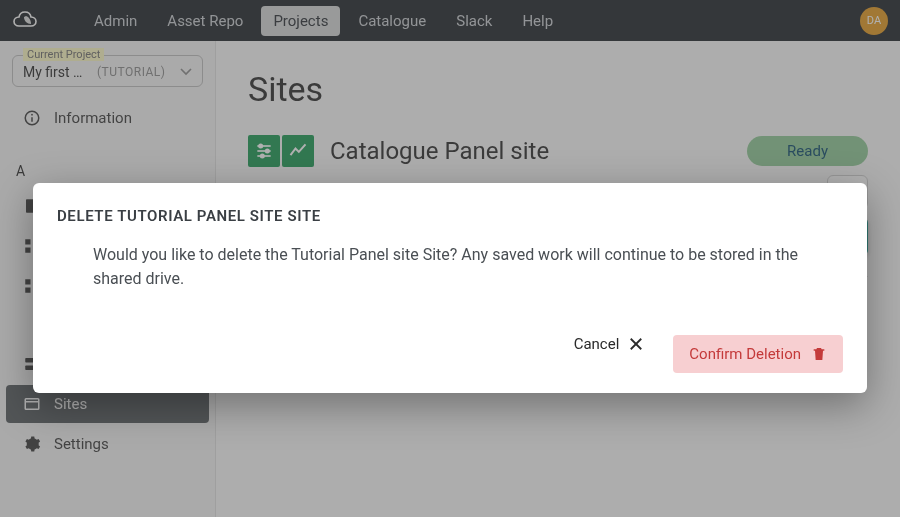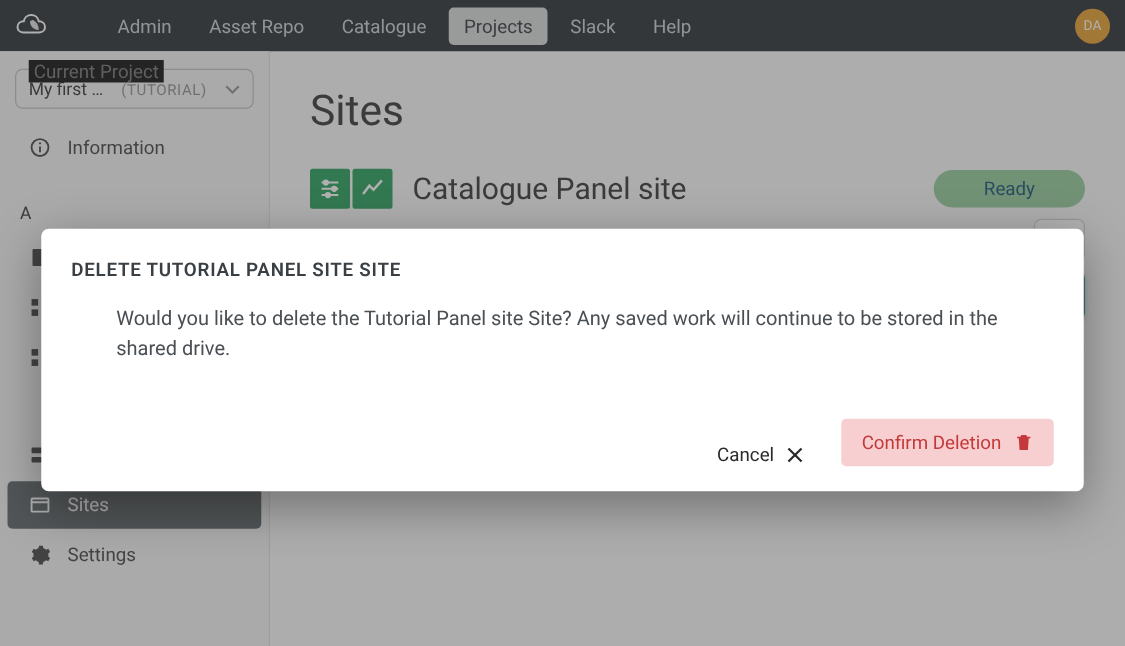--- a/index.html
+++ b/index.html
@@ -12,21 +12,21 @@
   .logo-icon { width: 28px; height: 22px; margin-right: 6px; position: relative; }
   .nav-items { display: flex; gap: 6px; }
   .nav-item { color: #c9cdd1; font-size: 15px; padding: 6px 12px; border-radius: 4px; cursor: pointer; }
   .nav-item.active { background: #d5d7d8; color: #2a2f34; }
   .avatar { width: 28px; height: 28px; border-radius: 50%; background: #e49a1f; color: #fff; font-size: 11px; display: flex; align-items: center; justify-content: center; margin-left: auto; }
 
   
   .layout { display: flex; height: calc(517px - 41px); }
   .sidebar { width: 216px; background: #f4f4f4; border-right: 1px solid #e0e0e0; padding-top: 14px; }
   .project-select { margin: 0 12px 12px 12px; border: 1px solid #bdbdbd; border-radius: 6px; padding: 8px 10px 6px 10px; position: relative; background: #f4f4f4; }
-  .project-select-label { position: absolute; top: -8px; left: 10px; font-size: 15px; color: #6d6d6d; background: #000000; padding: 0 4px; }
+  .project-select-label { position: absolute; top: -8px; left: 10px; font-size: 11px; color: #6d6d6d; background: #fef9c3; padding: 0 4px; }
   .project-select-value { font-size: 14px; color: #2a2a2a; display: flex; align-items: center; justify-content: space-between; }
   .project-select-code { color: #8a8a8a; font-size: 12px; letter-spacing: 0.5px; }
   .project-select-chevron { color: #8a8a8a; }
 
   .side-item { display: flex; align-items: center; gap: 12px; padding: 10px 16px; font-size: 15px; color: #3a3a3a; cursor: pointer; border-radius: 4px; margin: 2px 6px; }
   .side-item.bold { font-weight: 400; }
   .side-item.active { background: #555a5e; color: #fff; }
   .side-item .icon { width: 20px; display: flex; justify-content: center; color: inherit; }
   .side-spacer { height: 18px; }
   .side-analysis-label { font-size: 14px; padding: 6px 16px; color: #2a2a2a; }
@@ -42,43 +42,43 @@
   .ready-badge { margin-left: auto; background: #8fc995; color: #0c4a6e; padding: 6px 40px; border-radius: 16px; font-size: 15px; }
   .open-btn { margin-left: auto; border: 1px solid #d0d0d0; background: #fff; border-radius: 6px; padding: 8px 18px; font-size: 14px; color: #555; }
   .teal-btn { background: #159a8f; color: #fff; border-radius: 6px; padding: 10px 18px; box-shadow: 0 2px 4px rgba(0,0,0,.2); }
   .card-row2 { display: flex; justify-content: flex-end; margin-top: 8px; gap: 10px; }
 
   
   .scrim { position: absolute; inset: 0; background: rgba(80,80,80,0.45); display: flex; align-items: flex-start; justify-content: center; padding-top: 183px; }
   .dialog { width: 834px; background: #fff; border-radius: 6px; box-shadow: 0 12px 40px rgba(0,0,0,.35); padding: 24px 24px 20px 24px; }
   .dialog-title { font-size: 15px; font-weight: 600; color: #3a3f44; letter-spacing: 0.6px; text-transform: uppercase; margin-bottom: 18px; }
   .dialog-body { font-size: 16px; color: #4a4f54; line-height: 1.5; margin-bottom: 44px; margin-left: 36px; }
-  .dialog-actions { display: flex; justify-content: flex-end; align-items: flex-end; gap: 28px; }
+  .dialog-actions { display: flex; justify-content: flex-end; align-items: flex-start; gap: 28px; }
   .cancel-btn { display: flex; align-items: center; gap: 8px; font-size: 15px; color: #2a2a2a; cursor: pointer; }
   .confirm-btn { display: flex; align-items: center; gap: 10px; background: #f7cfd1; color: #c43a3a; padding: 10px 16px; border-radius: 4px; font-size: 15px; cursor: pointer; }
 
   svg { display: block; }
 </style>
 </head>
 <body>
 
 <div class="topbar">
   <div class="logo">
     <span class="logo-icon">
       <svg viewBox="0 0 28 22" width="28" height="22">
           <path d="M7 16c-3 0-5-2-5-4.5S4 7 7 7c.5-3 3-5 6-5s5.5 2 6 5c3 0 5 2 5 4.5S22 16 19 16H7z" fill="none" stroke="#fff" stroke-width="1.6"></path>
           <path d="M14 6c3 1 5 4 5 8-4 0-7-3-7-7" fill="#fff" opacity=".85"></path>
         </svg>
     </span>
   </div>
   <div class="nav-items">
     <div class="nav-item">Admin</div>
     <div class="nav-item">Asset Repo</div>
+    <div class="nav-item active">Projects</div>
     <div class="nav-item">Catalogue</div>
-    <div class="nav-item active">Projects</div>
     <div class="nav-item">Slack</div>
     <div class="nav-item">Help</div>
   </div>
   <div class="avatar">DA</div>
 </div>
 
 <div class="layout">
   <div class="sidebar">
     <div class="project-select">
       <span class="project-select-label">Current Project</span>

